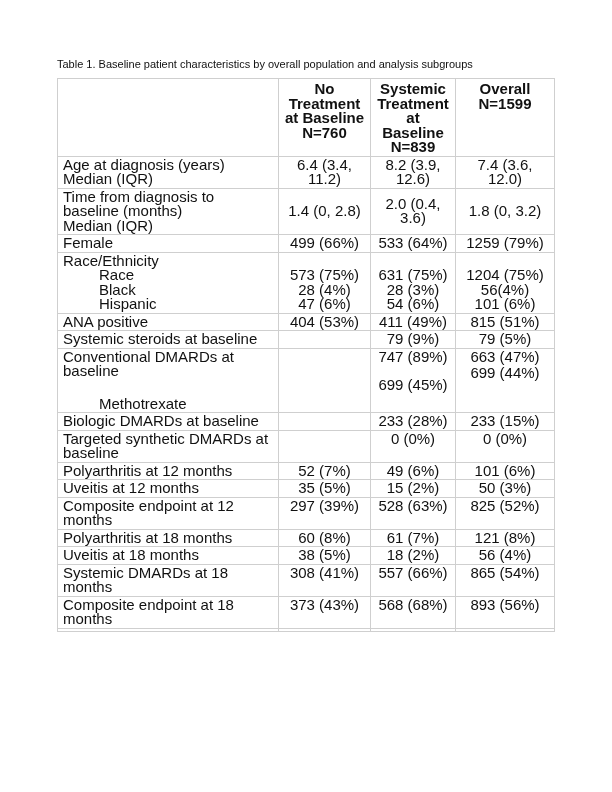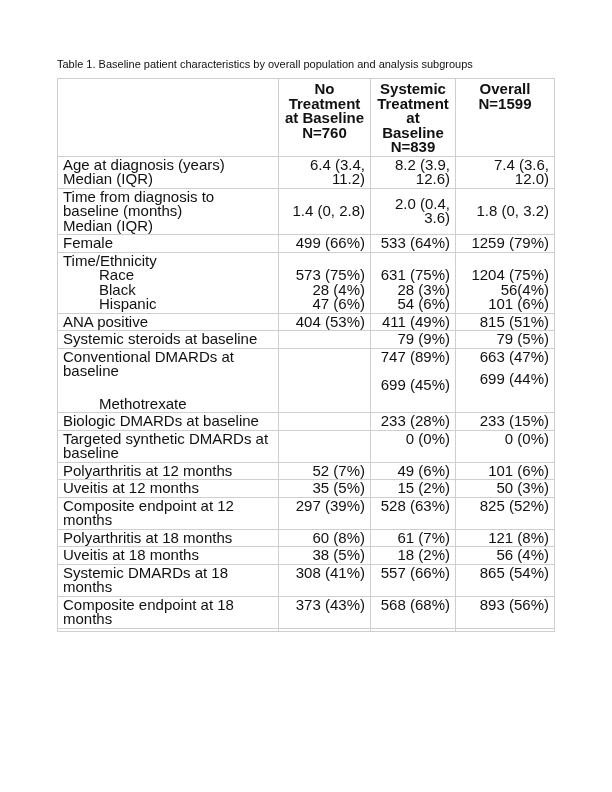--- a/index.html
+++ b/index.html
@@ -18,21 +18,21 @@
   col.c1 { width: 92px; }
   col.c2 { width: 85px; }
   col.c3 { width: 99px; }
   td, th {
     border: 1px solid #cfcfcf;
     padding: 1px 5px;
     line-height: 14.5px;
     vertical-align: top;
   }
   th { font-weight: bold; text-align: center; padding-top: 3px; height: 57px; }
-  td.num { text-align: right; }
+  td.num { text-align: center; }
   .indent { padding-left: 36px; display: block; }
   .sub { display: block; }
 </style>
 </head>
 <body>
 
 <div class="caption">Table 1. Baseline patient characteristics by overall population and analysis subgroups</div>
 
 <table>
   <colgroup>
@@ -78,21 +78,21 @@
       <td class="num" style="vertical-align:middle">1.8 (0, 3.2)</td>
     </tr>
     <tr>
       <td>Female</td>
       <td class="num">499 (66%)</td>
       <td class="num">533 (64%)</td>
       <td class="num">1259 (79%)</td>
     </tr>
     <tr>
       <td>
-        <span class="sub">Time/Ethnicity</span>
+        <span class="sub">Race/Ethnicity</span>
         <span class="indent">Race</span>
         <span class="indent">Black</span>
         <span class="indent">Hispanic</span>
       </td>
       <td class="num">
         <span class="sub">&nbsp;</span>
         <span class="sub">573 (75%)</span>
         <span class="sub">28 (4%)</span>
         <span class="sub">47 (6%)</span>
       </td>
@@ -129,21 +129,21 @@
       <td class="num">
         <span class="sub"></span>
         <span class="sub"></span>
       </td>
       <td class="num">
         <span class="sub">747 (89%)</span>
         <span class="sub" style="margin-top:14px">699 (45%)</span>
       </td>
       <td class="num">
         <span class="sub">663 (47%)</span>
-        <span class="sub" style="margin-top:8px">699 (44%)</span>
+        <span class="sub" style="margin-top:2px">699 (44%)</span>
       </td>
     </tr>
     <tr>
       <td>Biologic DMARDs at baseline</td>
       <td class="num"></td>
       <td class="num">233 (28%)</td>
       <td class="num">233 (15%)</td>
     </tr>
     <tr>
       <td>Targeted synthetic DMARDs at baseline</td>

